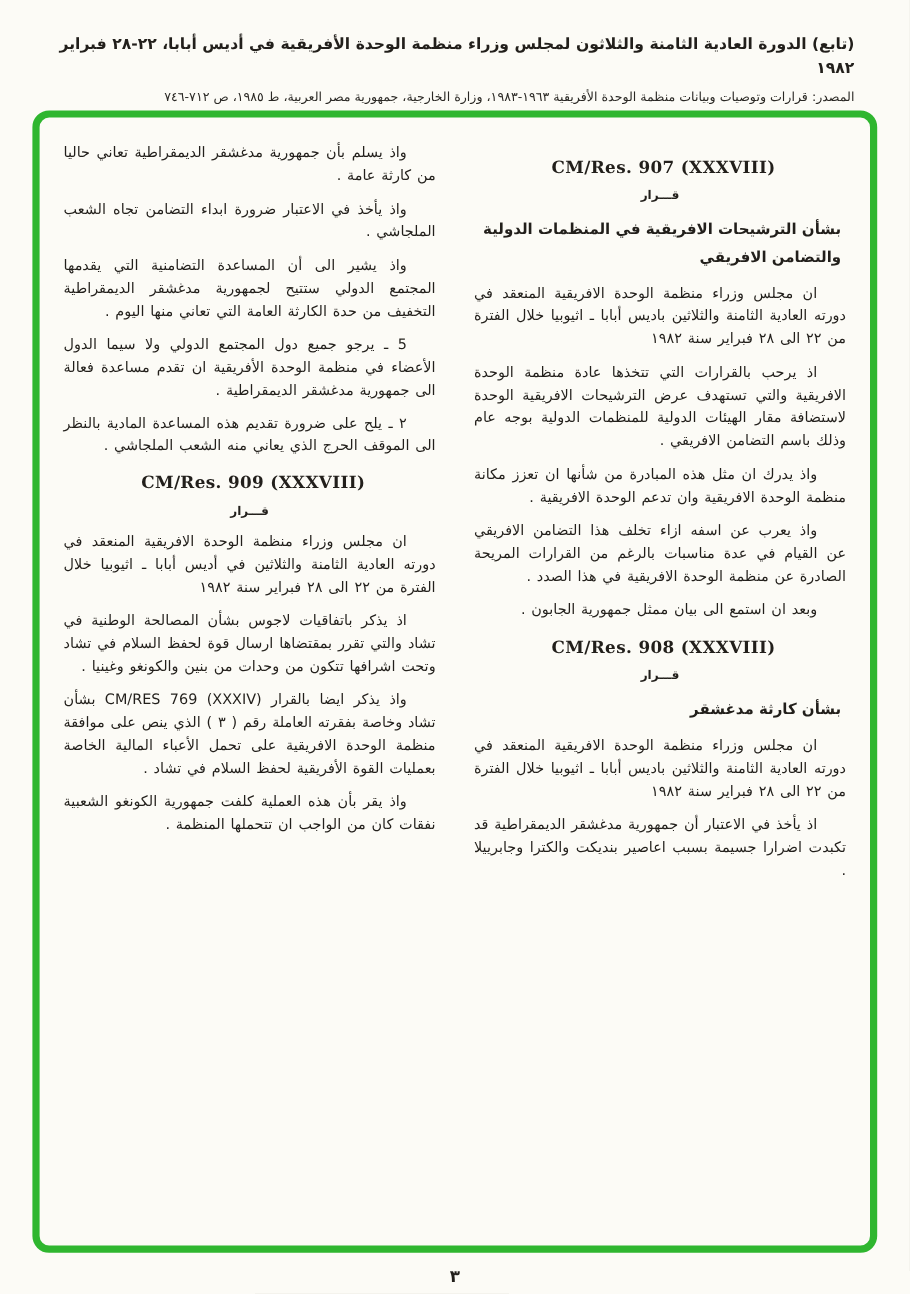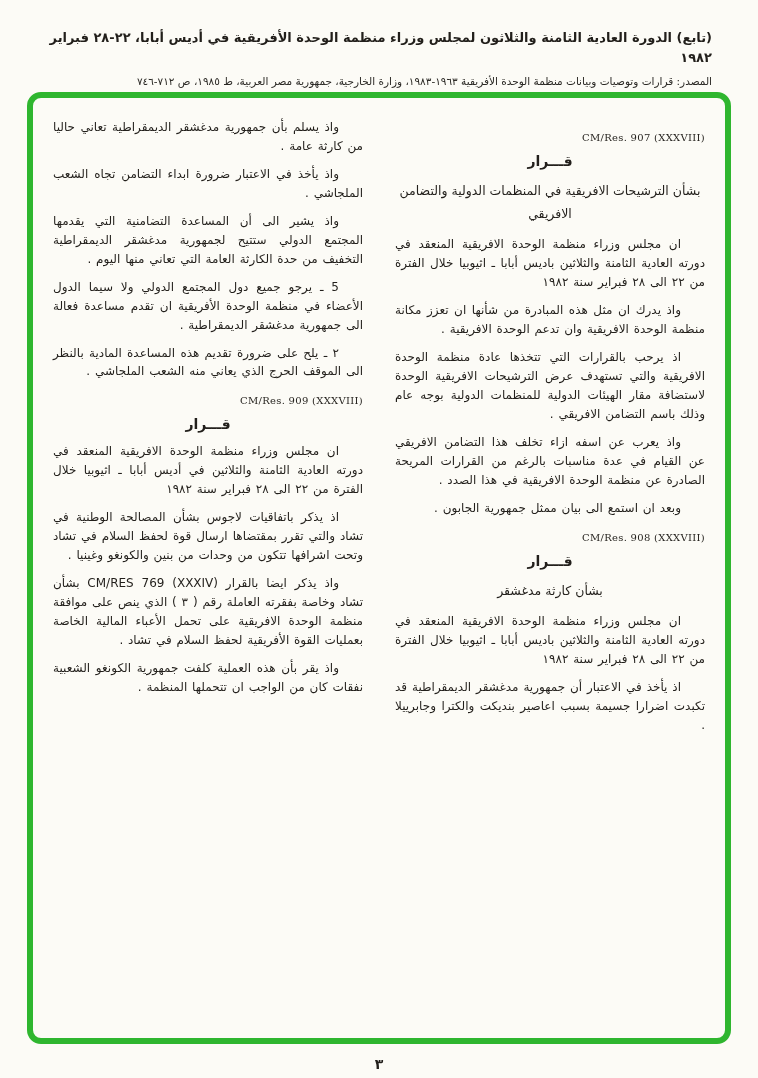--- a/index.html
+++ b/index.html
@@ -15,48 +15,48 @@
   .frame{
     position:absolute;left:27px;right:27px;top:92px;height:952px;
     border:6px solid #2fb62f;border-radius:14px;box-sizing:border-box;
     padding:20px 20px 12px;overflow:hidden;background:#fcfbf6;
   }
   .columns{display:flex;direction:rtl;gap:32px;height:100%;}
   .col{flex:1;min-width:0;}
   .blk{margin:0 0 9px;}
   .para{font-size:12px;line-height:1.58;text-align:justify;text-indent:24px;word-spacing:1px;}
   .ref{
-    direction:ltr;text-align:right;font-size:10px;font-weight:400;
+    direction:ltr;text-align:center;font-size:14px;font-weight:700;
     margin:14px 0 8px;font-family:"DejaVu Serif","Liberation Serif",serif;
     letter-spacing:0.3px;text-indent:6px;
   }
-  .title{text-align:center;font-weight:bold;font-size:14px;letter-spacing:2px;margin:10px 0 10px;}
-  .subtitle{text-align:center;font-weight:normal;font-size:12.5px;line-height:1.85;margin:0 4px 10px;}
+  .title{text-align:center;font-weight:bold;font-size:10px;letter-spacing:2px;margin:10px 0 10px;}
+  .subtitle{font-weight:bold;font-size:12.5px;line-height:1.85;margin:0 4px 10px;}
   .pagenum{position:absolute;bottom:6px;left:0;right:0;text-align:center;font-size:14px;font-weight:bold;}
 </style>
 </head>
 <body>
 
 <div class="page">
 
   <div class="header">
     <div class="line1">(تابع) الدورة العادية الثامنة والثلاثون لمجلس وزراء منظمة الوحدة الأفريقية في أديس أبابا، ٢٢-٢٨ فبراير ١٩٨٢</div>
     <div class="line2">المصدر: قرارات وتوصيات وبيانات منظمة الوحدة الأفريقية ١٩٦٣-١٩٨٣، وزارة الخارجية، جمهورية مصر العربية، ط ١٩٨٥، ص ٧١٢-٧٤٦</div>
   </div>
 
   <div class="frame" style="border-color: rgb(47, 182, 47);">
     <div class="columns">
 
       <div class="col">
         <div class="blk ref">CM/Res. 907 (XXXVIII)</div>
         <div class="blk title">قـــرار</div>
         <div class="blk subtitle">بشأن الترشيحات الافريقية في المنظمات الدولية والتضامن الافريقي</div>
         <div class="blk para">ان مجلس وزراء منظمة الوحدة الافريقية المنعقد في دورته العادية الثامنة والثلاثين باديس أبابا ـ اثيوبيا خلال الفترة من ٢٢ الى ٢٨ فبراير سنة ١٩٨٢</div>
+        <div class="blk para">اذ يرحب بالقرارات التي تتخذها عادة منظمة الوحدة الافريقية والتي تستهدف عرض الترشيحات الافريقية الوحدة لاستضافة مقار الهيئات الدولية للمنظمات الدولية بوجه عام وذلك باسم التضامن الافريقي .</div>
         <div class="blk para">واذ يدرك ان مثل هذه المبادرة من شأنها ان تعزز مكانة منظمة الوحدة الافريقية وان تدعم الوحدة الافريقية .</div>
-        <div class="blk para">اذ يرحب بالقرارات التي تتخذها عادة منظمة الوحدة الافريقية والتي تستهدف عرض الترشيحات الافريقية الوحدة لاستضافة مقار الهيئات الدولية للمنظمات الدولية بوجه عام وذلك باسم التضامن الافريقي .</div>
         <div class="blk para">واذ يعرب عن اسفه ازاء تخلف هذا التضامن الافريقي عن القيام في عدة مناسبات بالرغم من القرارات المريحة الصادرة عن منظمة الوحدة الافريقية في هذا الصدد .</div>
         <div class="blk para">وبعد ان استمع الى بيان ممثل جمهورية الجابون .</div>
         <div class="blk ref">CM/Res. 908 (XXXVIII)</div>
         <div class="blk title">قـــرار</div>
         <div class="blk subtitle">بشأن كارثة مدغشقر</div>
         <div class="blk para">ان مجلس وزراء منظمة الوحدة الافريقية المنعقد في دورته العادية الثامنة والثلاثين باديس أبابا ـ اثيوبيا خلال الفترة من ٢٢ الى ٢٨ فبراير سنة ١٩٨٢</div>
         <div class="blk para">اذ يأخذ في الاعتبار أن جمهورية مدغشقر الديمقراطية قد تكبدت اضرارا جسيمة بسبب اعاصير بنديكت والكترا وجابرييلا .</div>
       </div>
 
       <div class="col">

